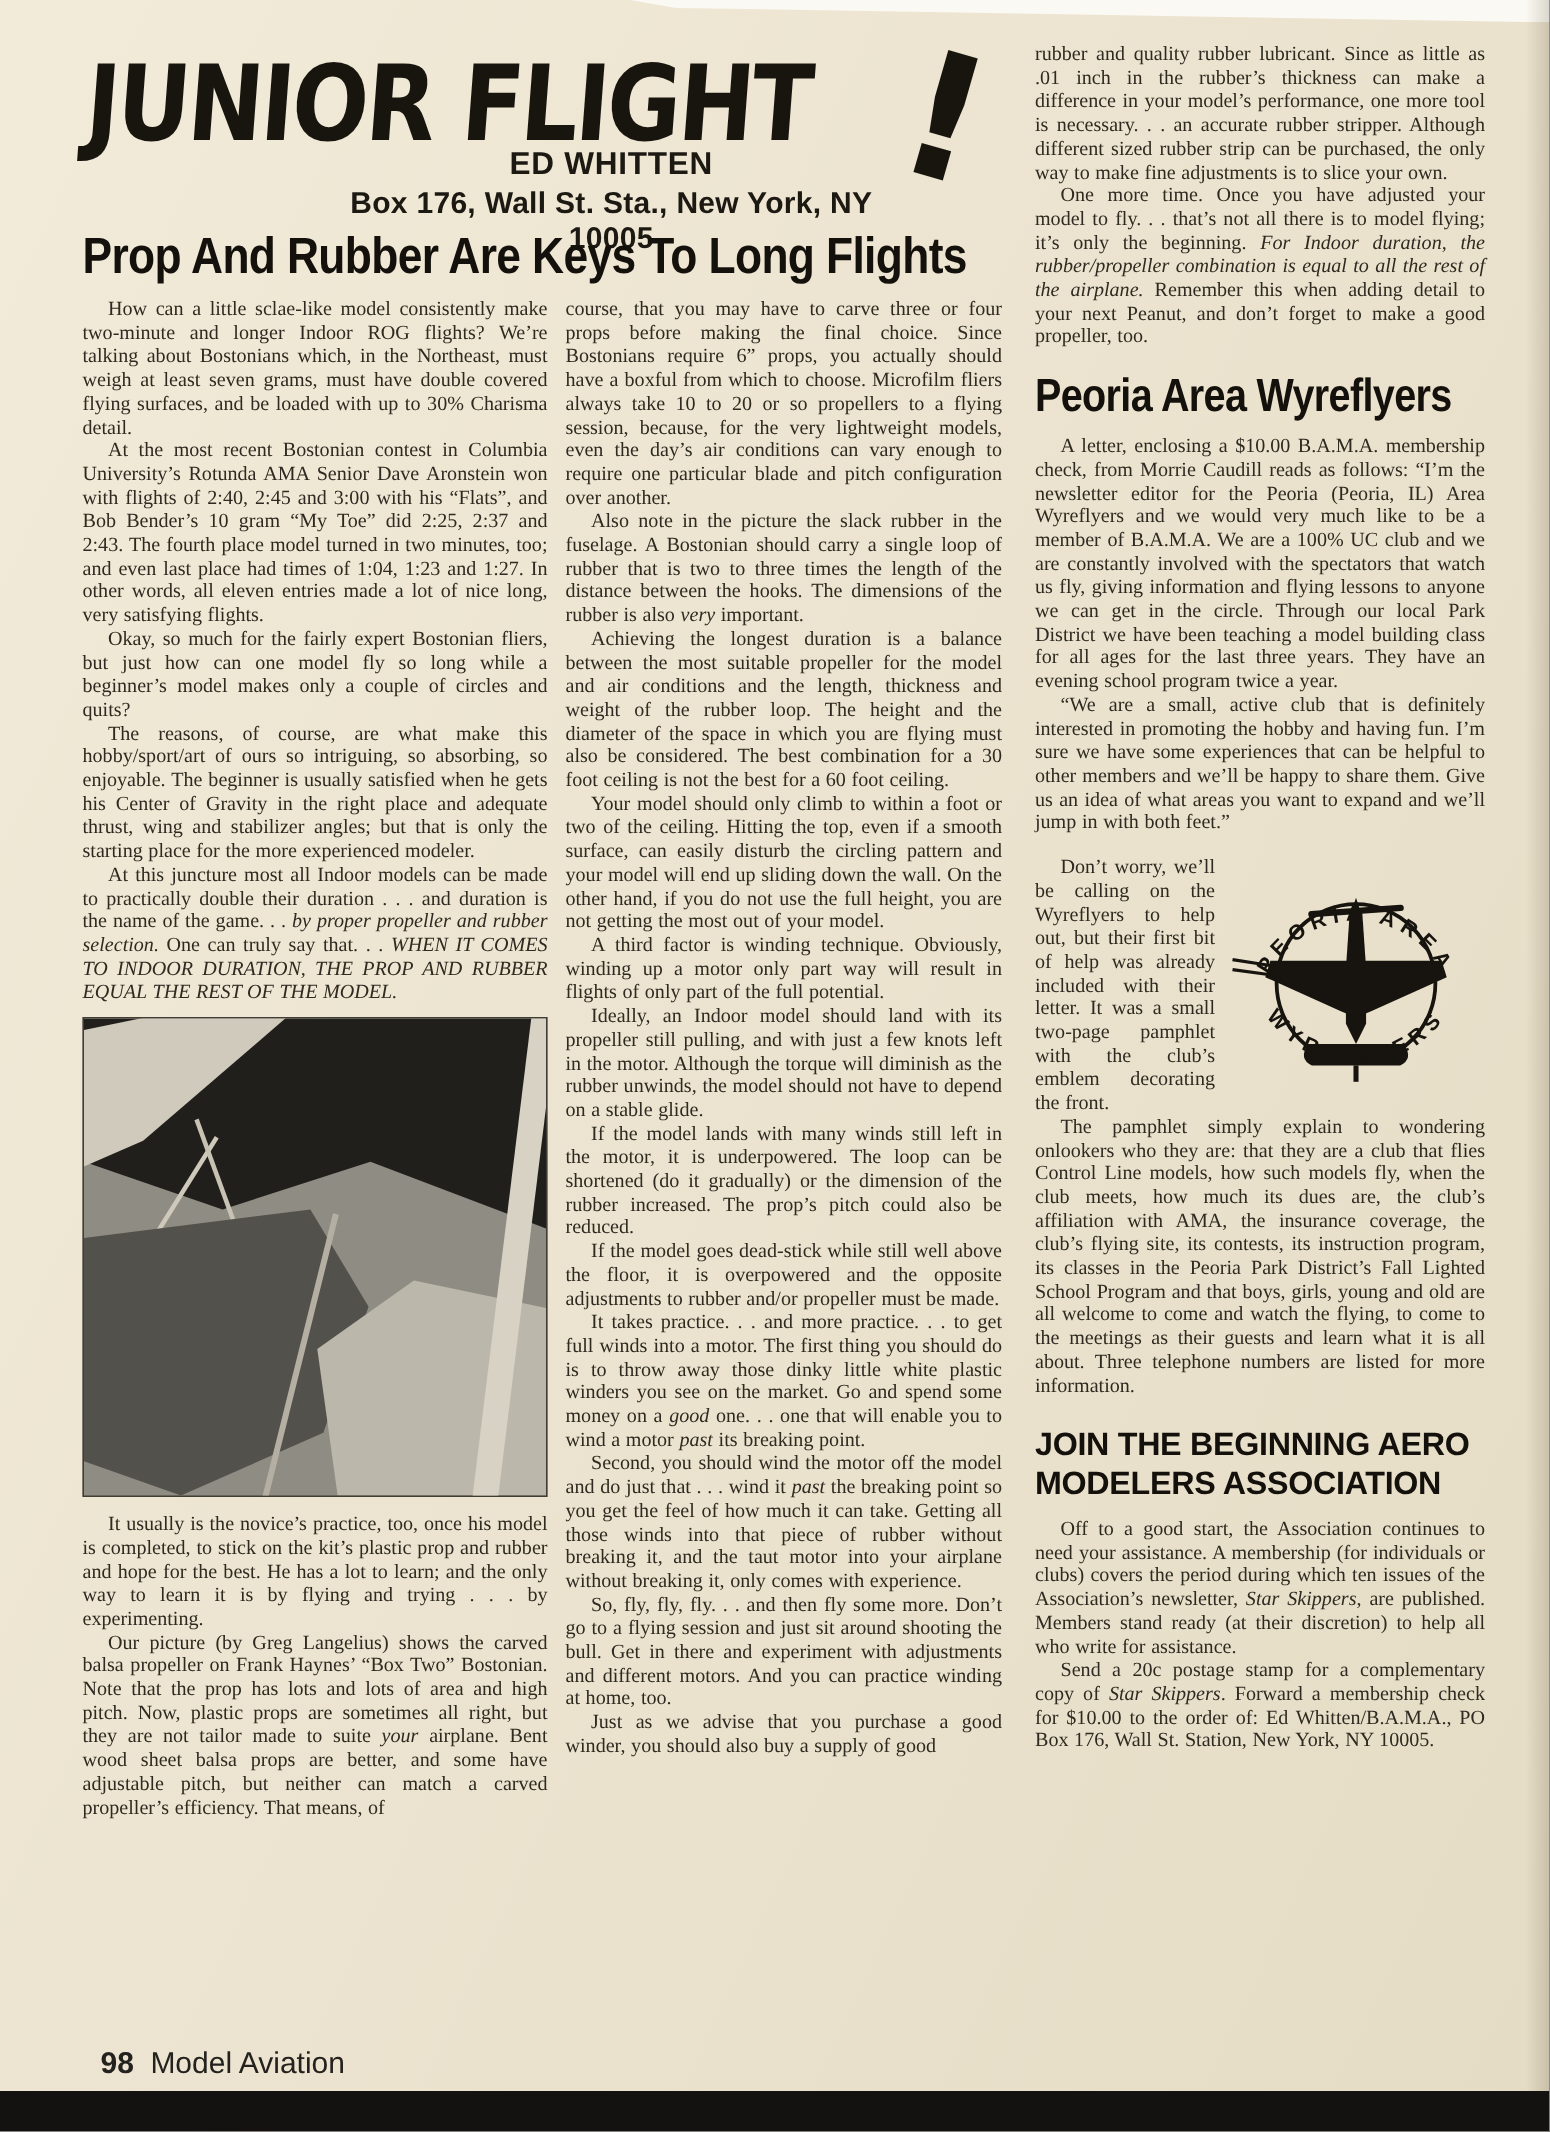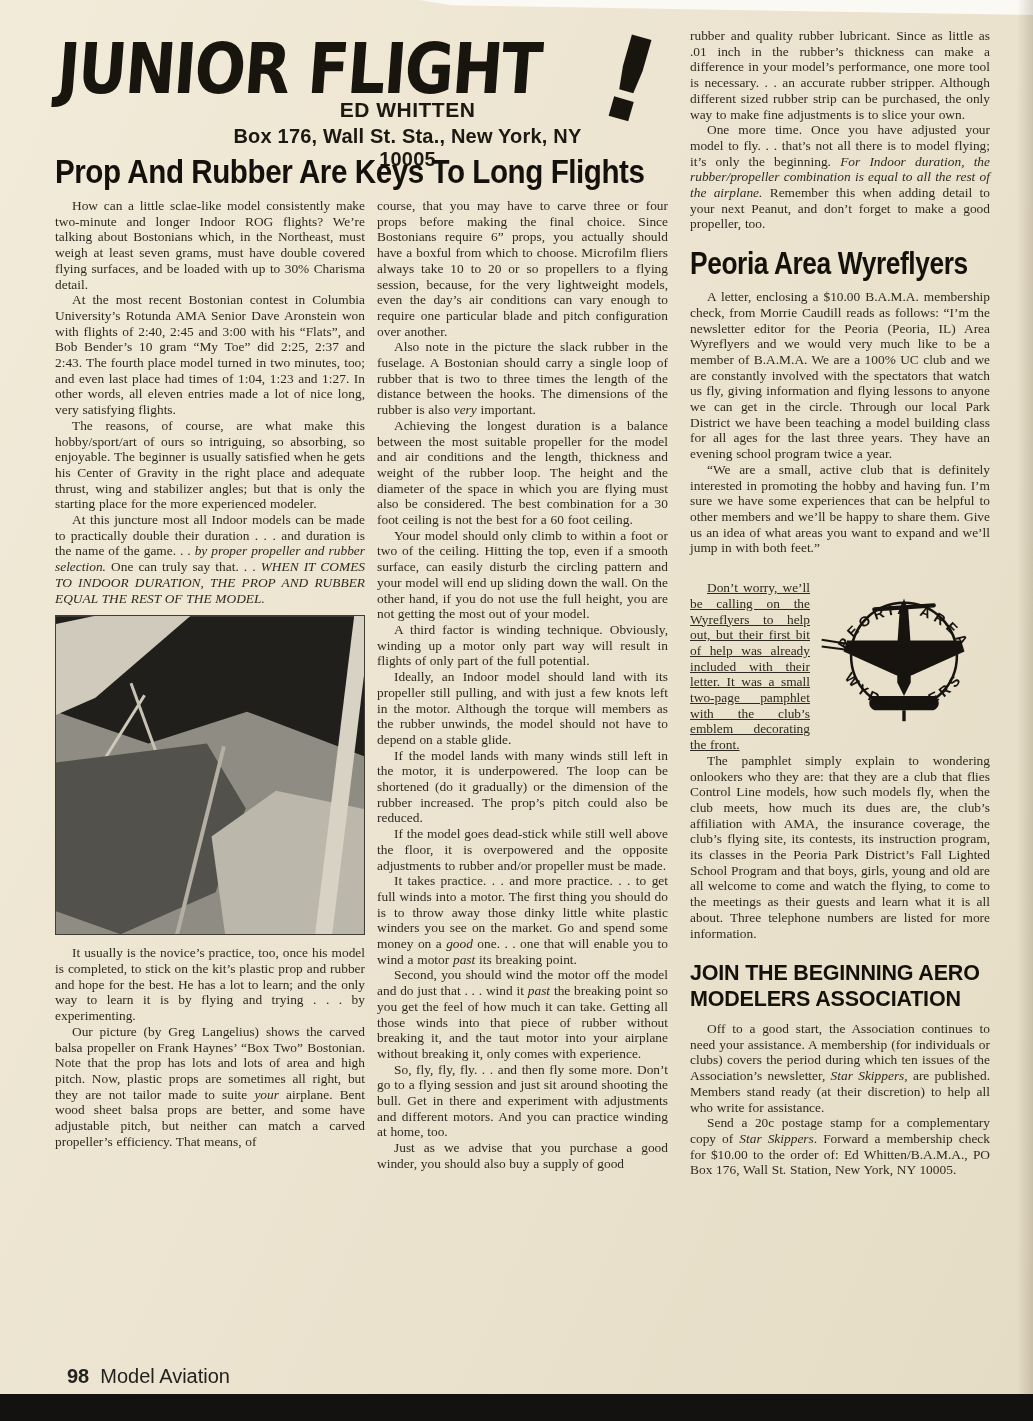--- a/index.html
+++ b/index.html
@@ -118,20 +118,21 @@
           <div class="mast-address">Box 176, Wall St. Sta., New York, NY 10005</div>
         </div>
       </header>
 
       <h2 class="headline">Prop And Rubber Are Keys To Long Flights</h2>
 
       <div class="cols">
         <div class="colA">
             <p class="body-p">How can a little sclae-like model consistently make two-minute and longer Indoor ROG flights? We’re talking about Bostonians which, in the Northeast, must weigh at least seven grams, must have double covered flying surfaces, and be loaded with up to 30% Charisma detail.</p>
             <p class="body-p">At the most recent Bostonian contest in Columbia University’s Rotunda AMA Senior Dave Aronstein won with flights of 2:40, 2:45 and 3:00 with his “Flats”, and Bob Bender’s 10 gram “My Toe” did 2:25, 2:37 and 2:43. The fourth place model turned in two minutes, too; and even last place had times of 1:04, 1:23 and 1:27. In other words, all eleven entries made a lot of nice long, very satisfying flights.</p>
+            <p class="body-p">Okay, so much for the fairly expert Bostonian fliers, but just how can one model fly so long while a beginner’s model makes only a couple of circles and quits?</p>
             <p class="body-p">The reasons, of course, are what make this hobby/sport/art of ours so intriguing, so absorbing, so enjoyable. The beginner is usually satisfied when he gets his Center of Gravity in the right place and adequate thrust, wing and stabilizer angles; but that is only the starting place for the more experienced modeler.</p>
             <p class="body-p"><span>At this juncture most all Indoor models can be made to practically double their duration . . . and duration is the name of the game. . . </span><span class="em">by proper propeller and rubber selection.</span><span> One can truly say that. . . </span><span class="em">WHEN IT COMES TO INDOOR DURATION, THE PROP AND RUBBER EQUAL THE REST OF THE MODEL.</span></p>
             <div class="photo" id="article-photo">
     <span class="ph ph-dark"></span>
     <span class="ph ph-band"></span>
     <span class="ph ph-stick1"></span>
     <span class="ph ph-stick2"></span>
     <span class="ph ph-blade"></span>
     <span class="ph ph-bottom"></span>
     <span class="ph ph-stick3"></span>
@@ -139,21 +140,21 @@
   </div>
             <p class="body-p">It usually is the novice’s practice, too, once his model is completed, to stick on the kit’s plastic prop and rubber and hope for the best. He has a lot to learn; and the only way to learn it is by flying and trying . . . by experimenting.</p>
             <p class="body-p"><span>Our picture (by Greg Langelius) shows the carved balsa propeller on Frank Haynes’ “Box Two” Bostonian. Note that the prop has lots and lots of area and high pitch. Now, plastic props are sometimes all right, but they are not tailor made to suite </span><span class="em">your</span><span> airplane. Bent wood sheet balsa props are better, and some have adjustable pitch, but neither can match a carved propeller’s efficiency. That means, of</span></p>
           </div>
         <div class="colB">
             <p class="body-p noindent">course, that you may have to carve three or four props before making the final choice. Since Bostonians require 6” props, you actually should have a boxful from which to choose. Microfilm fliers always take 10 to 20 or so propellers to a flying session, because, for the very lightweight models, even the day’s air conditions can vary enough to require one particular blade and pitch configuration over another.</p>
             <p class="body-p"><span>Also note in the picture the slack rubber in the fuselage. A Bostonian should carry a single loop of rubber that is two to three times the length of the distance between the hooks. The dimensions of the rubber is also </span><span class="em">very</span><span> important.</span></p>
             <p class="body-p">Achieving the longest duration is a balance between the most suitable propeller for the model and air conditions and the length, thickness and weight of the rubber loop. The height and the diameter of the space in which you are flying must also be considered. The best combination for a 30 foot ceiling is not the best for a 60 foot ceiling.</p>
             <p class="body-p">Your model should only climb to within a foot or two of the ceiling. Hitting the top, even if a smooth surface, can easily disturb the circling pattern and your model will end up sliding down the wall. On the other hand, if you do not use the full height, you are not getting the most out of your model.</p>
             <p class="body-p">A third factor is winding technique. Obviously, winding up a motor only part way will result in flights of only part of the full potential.</p>
-            <p class="body-p">Ideally, an Indoor model should land with its propeller still pulling, and with just a few knots left in the motor. Although the torque will members as the rubber unwinds, the model should not have to depend on a stable glide.</p>
+            <p class="body-p">Ideally, an Indoor model should land with its propeller still pulling, and with just a few knots left in the motor. Although the torque will diminish as the rubber unwinds, the model should not have to depend on a stable glide.</p>
             <p class="body-p">If the model lands with many winds still left in the motor, it is underpowered. The loop can be shortened (do it gradually) or the dimension of the rubber increased. The prop’s pitch could also be reduced.</p>
             <p class="body-p">If the model goes dead-stick while still well above the floor, it is overpowered and the opposite adjustments to rubber and/or propeller must be made.</p>
             <p class="body-p"><span>It takes practice. . . and more practice. . . to get full winds into a motor. The first thing you should do is to throw away those dinky little white plastic winders you see on the market. Go and spend some money on a </span><span class="em">good</span><span> one. . . one that will enable you to wind a motor </span><span class="em">past</span><span> its breaking point.</span></p>
             <p class="body-p"><span>Second, you should wind the motor off the model and do just that . . . wind it </span><span class="em">past</span><span> the breaking point so you get the feel of how much it can take. Getting all those winds into that piece of rubber without breaking it, and the taut motor into your airplane without breaking it, only comes with experience.</span></p>
             <p class="body-p">So, fly, fly, fly. . . and then fly some more. Don’t go to a flying session and just sit around shooting the bull. Get in there and experiment with adjustments and different motors. And you can practice winding at home, too.</p>
             <p class="body-p">Just as we advise that you purchase a good winder, you should also buy a supply of good</p>
           </div>
       </div>
     </div>
 
@@ -181,21 +182,21 @@
       <g stroke="#17140f" stroke-width="2.5">
         <line x1="34" y1="88" x2="2" y2="83"></line>
         <line x1="32" y1="95" x2="2" y2="91"></line>
       </g>
       <g font-family="Liberation Sans, sans-serif" font-size="17" font-weight="bold" fill="#17140f" letter-spacing="5">
         <text><textPath href="#arcTop" startOffset="50%" text-anchor="middle">PEORIA AREA</textPath></text>
         <text><textPath href="#arcBot" startOffset="50%" text-anchor="middle">WYREFLYERS</textPath></text>
       </g>
     </svg>
   </div>
-        <p class="body-p" style="margin-top: 24px; text-decoration: underline;">Don’t worry, we’ll be calling on the Wyreflyers to help out, but their first bit of help was already included with their letter. It was a small two-page pamphlet with the club’s emblem decorating the front.</p>
+        <p class="body-p" style="margin-top: 14px;">Don’t worry, we’ll be calling on the Wyreflyers to help out, but their first bit of help was already included with their letter. It was a small two-page pamphlet with the club’s emblem decorating the front.</p>
         <p class="body-p">The pamphlet simply explain to wondering onlookers who they are: that they are a club that flies Control Line models, how such models fly, when the club meets, how much its dues are, the club’s affiliation with AMA, the insurance coverage, the club’s flying site, its contests, its instruction program, its classes in the Peoria Park District’s Fall Lighted School Program and that boys, girls, young and old are all welcome to come and watch the flying, to come to the meetings as their guests and learn what it is all about. Three telephone numbers are listed for more information.</p>
         <div class="col-heading2">JOIN THE BEGINNING AERO MODELERS ASSOCIATION</div>
         <p class="body-p"><span>Off to a good start, the Association continues to need your assistance. A membership (for individuals or clubs) covers the period during which ten issues of the Association’s newsletter, </span><span class="em">Star Skippers</span><span>, are published. Members stand ready (at their discretion) to help all who write for assistance.</span></p>
         <p class="body-p"><span>Send a 20c postage stamp for a complementary copy of </span><span class="em">Star Skippers</span><span>. Forward a membership check for $10.00 to the order of: Ed Whitten/B.A.M.A., PO Box 176, Wall St. Station, New York, NY 10005.</span></p>
       </div>
   </div>
 
   <div class="footer">
     <span class="pagenum">98</span><span>Model Aviation</span>
   </div>

